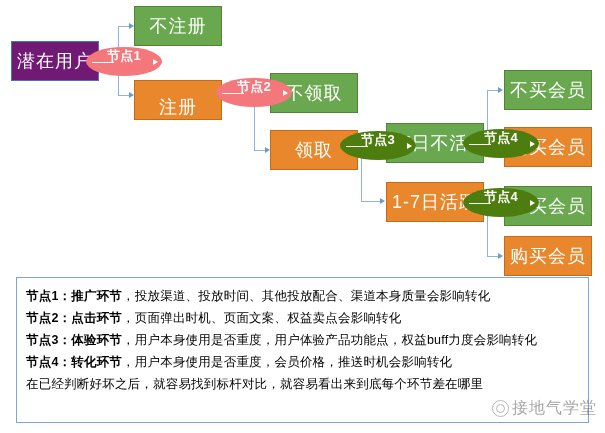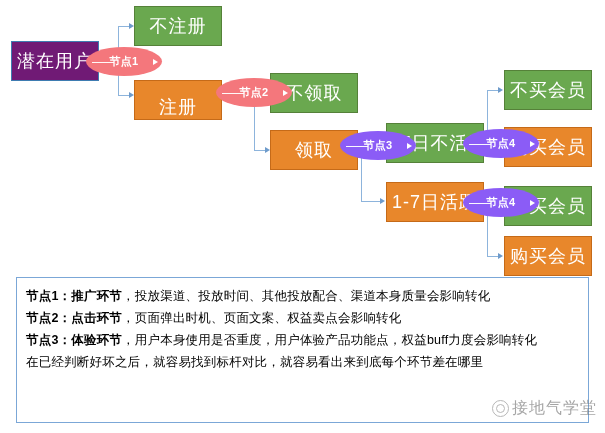--- a/index.html
+++ b/index.html
@@ -37,31 +37,31 @@
     position:absolute;width:0;height:0;
     border-top:3.5px solid transparent;
     border-bottom:3.5px solid transparent;
     border-left:5px solid #6E9BCB;
     z-index:2;
   }
 
   
   .node{
     position:absolute;
-    display:flex;align-items:center;justify-content:center;
+    display:flex;align-items:flex-start;justify-content:center;
     border-radius:50%;
     color:#ffffff;
-    font-size:11px;
+    font-size:13px;
     font-weight:bold;
     letter-spacing:0.3px;
     white-space:nowrap;
     z-index:6;
   }
   .node.soft{background:#F4777C;}
-  .node.hot {background:#8b5cf6;}
+  .node.hot {background:#4d7c0f;}
   .node .nline{
     position:absolute;left:6px;top:50%;height:1px;width:22px;
     background:#ffffff;opacity:.95;
   }
   .node .narr{
     position:absolute;right:4px;top:50%;margin-top:-3px;
     width:0;height:0;
     border-top:3px solid transparent;
     border-bottom:3px solid transparent;
     border-left:5px solid #ffffff;
@@ -199,20 +199,23 @@
   <div id="legend">
     <div class="lrow">
       <span class="k">节点1：</span><b>推广环节</b><span>，投放渠道、投放时间、其他投放配合、渠道本身质量会影响转化</span>
     </div>
     <div class="lrow">
       <span class="k">节点2：</span><b>点击环节</b><span>，页面弹出时机、页面文案、权益卖点会影响转化</span>
     </div>
     <div class="lrow">
       <span class="k">节点3：</span><b>体验环节</b><span>，用户本身使用是否重度，用户体验产品功能点，权益buff力度会影响转化</span>
     </div>
+    <div class="lrow">
+      <span class="k">节点4：</span><b>转化环节</b><span>，用户本身使用是否重度，会员价格，推送时机会影响转化</span>
+    </div>
     <div class="lrow">在已经判断好坏之后，就容易找到标杆对比，就容易看出来到底每个环节差在哪里</div>
   </div>
 
   <div id="wm">
     <span class="wmlogo"></span>
     <span class="wmtxt">接地气学堂</span>
   </div>
 
 </div>
 

